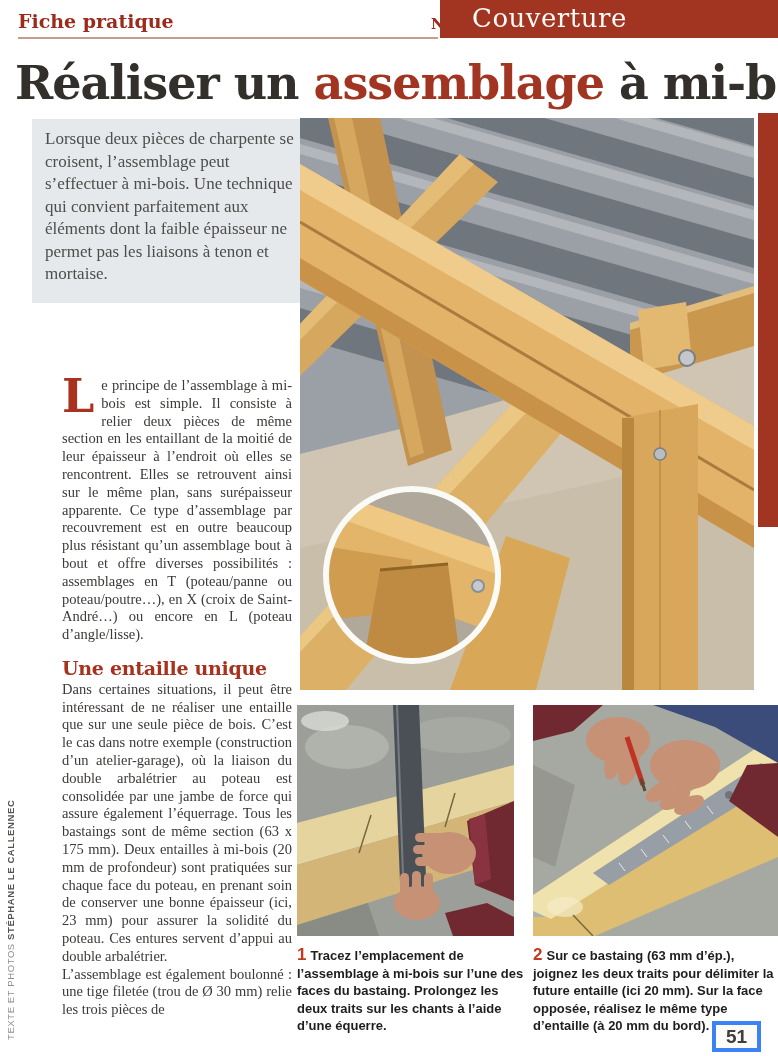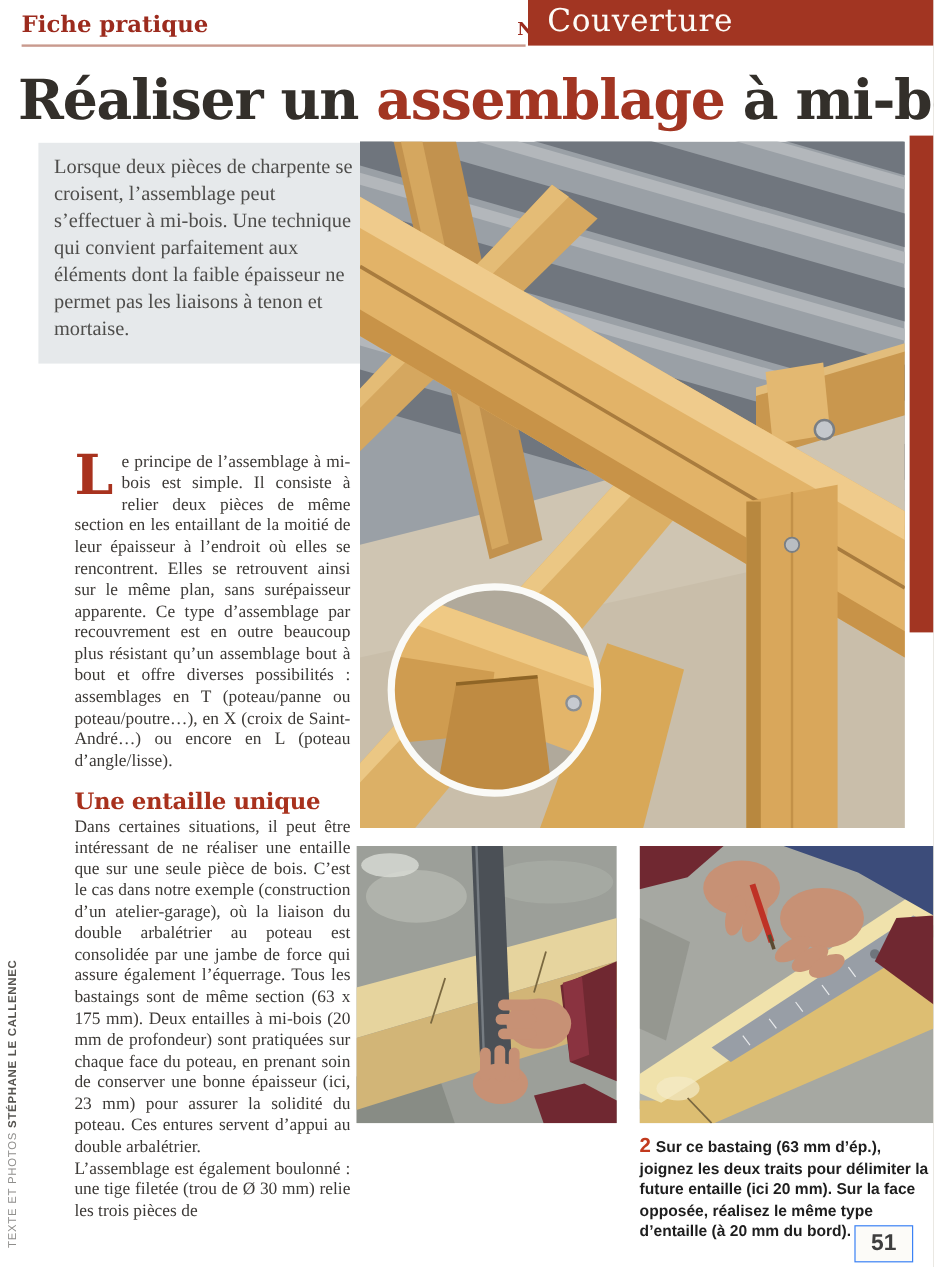--- a/index.html
+++ b/index.html
@@ -7,21 +7,21 @@
   #page {
     position:relative; width:778px; height:1056px; margin:0 auto;
     background:#ffffff; overflow:hidden;
     font-family:"DejaVu Serif", serif;
   }
   
   .kicker { position:absolute; left:18px; top:10px; font-size:19px; font-weight:bold; color:#9C2B1E; }
   .kicker-rule { position:absolute; left:18px; top:37px; width:420px; height:2px; background:#C99A8E; }
   .issue { position:absolute; left:399px; top:15px; font-size:15px; font-weight:bold; color:#9C2B1E;margin-left:32px; }
   .section-band { position:absolute; left:440px; top:0; width:338px; height:38px; background:#A23522; }
-  .section-band span { display:block; color:#FDFBF7; font-size:26px; line-height:37px; padding-left:16px; letter-spacing:.5px; }
+  .section-band span { display:block; color:#FDFBF7; font-size:26px; line-height:37px; padding-left:32px; letter-spacing:.5px; }
   
   .page-title { position:absolute; left:15px; top:56px; width:750px; font-size:46px; font-weight:bold; color:#332F2A; letter-spacing:-1px; white-space:nowrap; }
   .page-title .accent { color:#A23522; }
   
   .intro-box {
     position:absolute; left:8px; top:119px; width:279px; height:184px;
     background:#E6E9EB; padding:9px 12px 0 13px;
     font-family:"Liberation Serif", serif; font-size:17px; line-height:22.5px; color:#4E4D4B;margin-left:24px;
   }
   
@@ -58,21 +58,21 @@
     position:absolute; top:946px;
     font-family:"Liberation Sans", sans-serif; font-size:13px; line-height:17.5px;
     font-weight:bold; color:#1E1E1E; text-align:left;
   }
   .caption-1 { left:297px; width:230px; }
   .caption-2 { left:533px; width:245px; }
   .cap-num { color:#C23A1E; font-size:17px; margin-right:4px; }
   
   .page-num {
     position:absolute; left:712px; top:1021px; width:49px; height:31px;
-    background:#FCFBF8; border:1px solid #3b82f6;
+    background:#FCFBF8; border:4px solid #3b82f6;
     display:flex; align-items:center; justify-content:center;
     font-family:"Liberation Sans", sans-serif; font-size:19px; font-weight:bold; color:#3E3E3E;
   }
 </style>
 </head>
 <body>
 
 <div id="page">
 
   <div class="kicker">Fiche pratique</div>
@@ -222,20 +222,23 @@
       <ellipse cx="152" cy="60" rx="35" ry="25" fill="#C79175"></ellipse>
       <ellipse cx="128" cy="86" rx="17" ry="8" fill="#C79175" transform="rotate(-30 128 86)"></ellipse>
       <ellipse cx="142" cy="94" rx="17" ry="8" fill="#C79175" transform="rotate(-30 142 94)"></ellipse>
       <ellipse cx="156" cy="100" rx="16" ry="8" fill="#C79175" transform="rotate(-25 156 100)"></ellipse>
 
       <line x1="94" y1="32" x2="110" y2="80" stroke="#BF3226" stroke-width="5"></line>
       <line x1="108" y1="74" x2="112" y2="86" stroke="#5A4A32" stroke-width="3"></line>
     </svg>
   </div>
 
+  <div class="caption caption-1">
+    <span class="cap-num">1</span><span>Tracez l’emplacement de l’assemblage à mi-bois sur l’une des faces du bastaing. Prolongez les deux traits sur les chants à l’aide d’une équerre.</span>
+  </div>
   <div class="caption caption-2">
     <span class="cap-num">2</span><span>Sur ce bastaing (63 mm d’ép.), joignez les deux traits pour délimiter la future entaille (ici 20 mm). Sur la face opposée, réalisez le même type d’entaille (à 20 mm du bord).</span>
   </div>
 
   <div class="page-num">
     <span>51</span>
   </div>
 
 </div>
 

